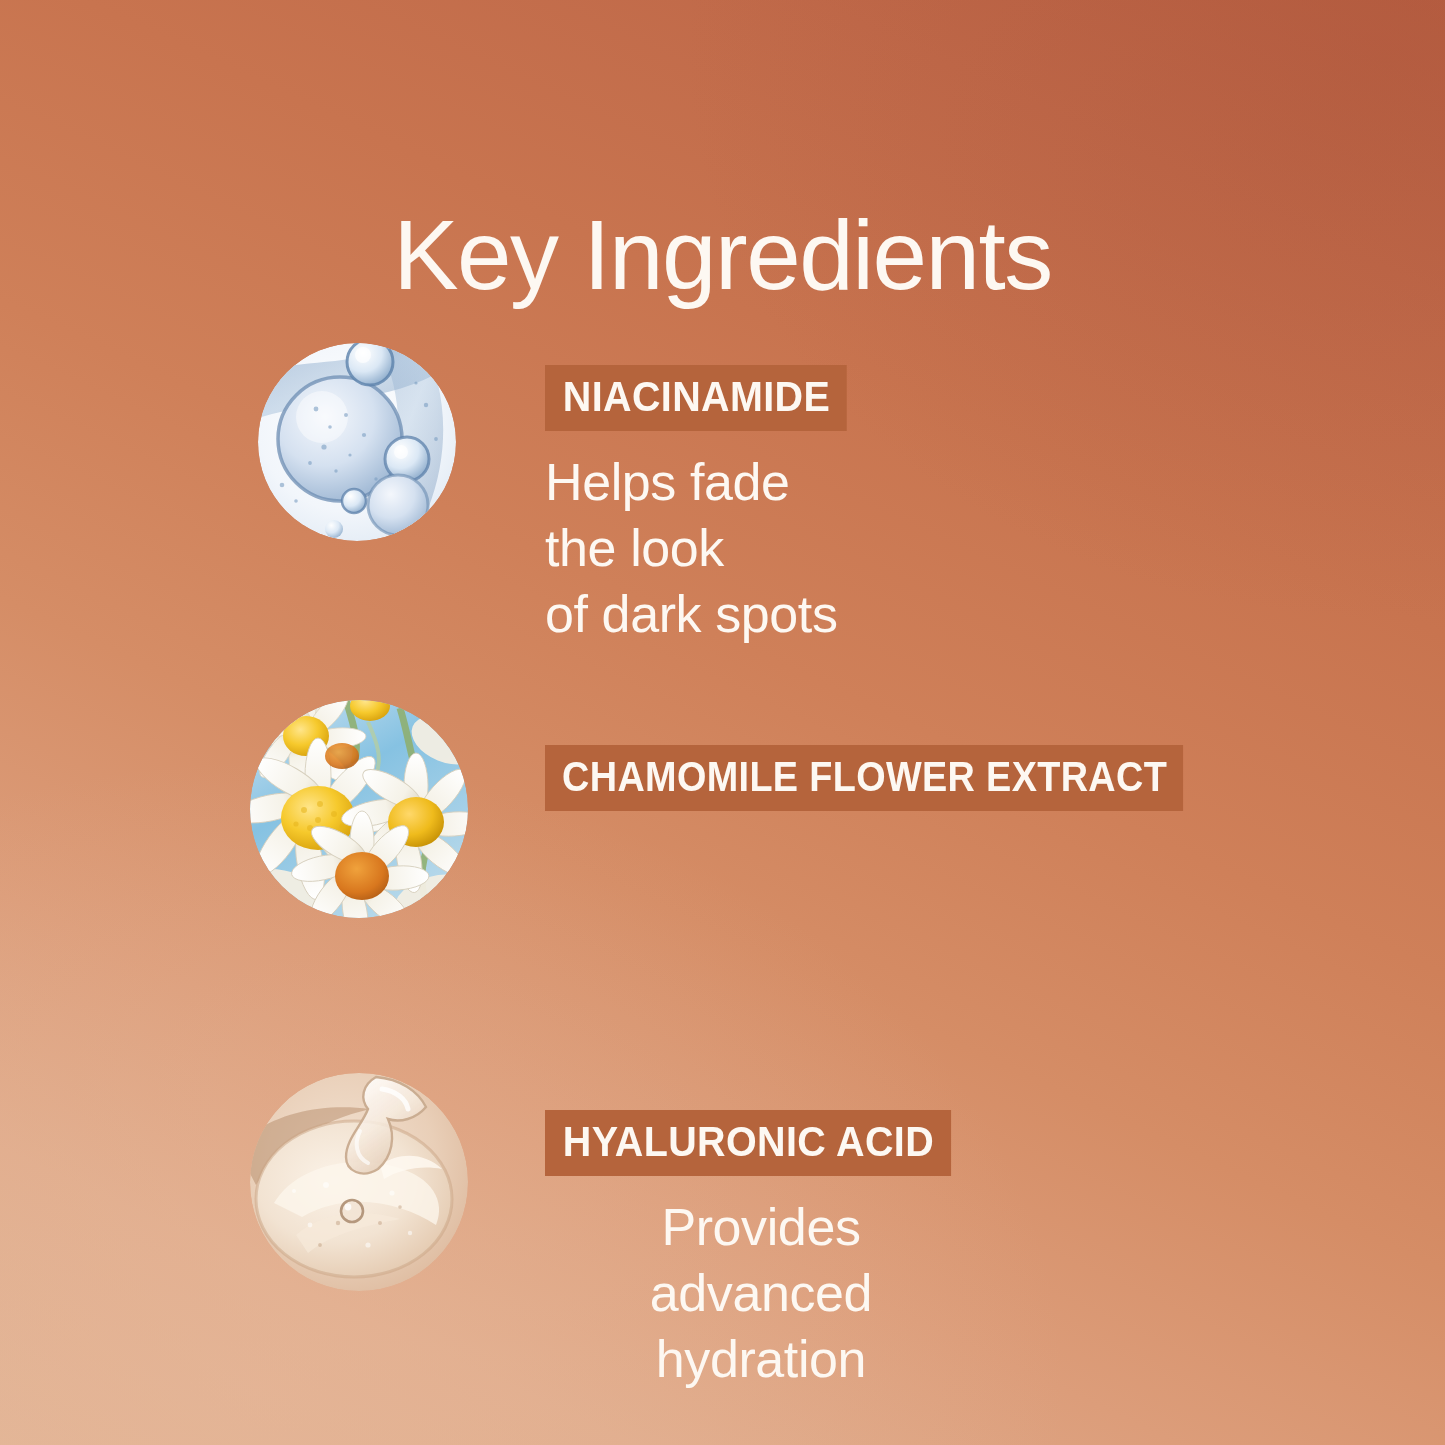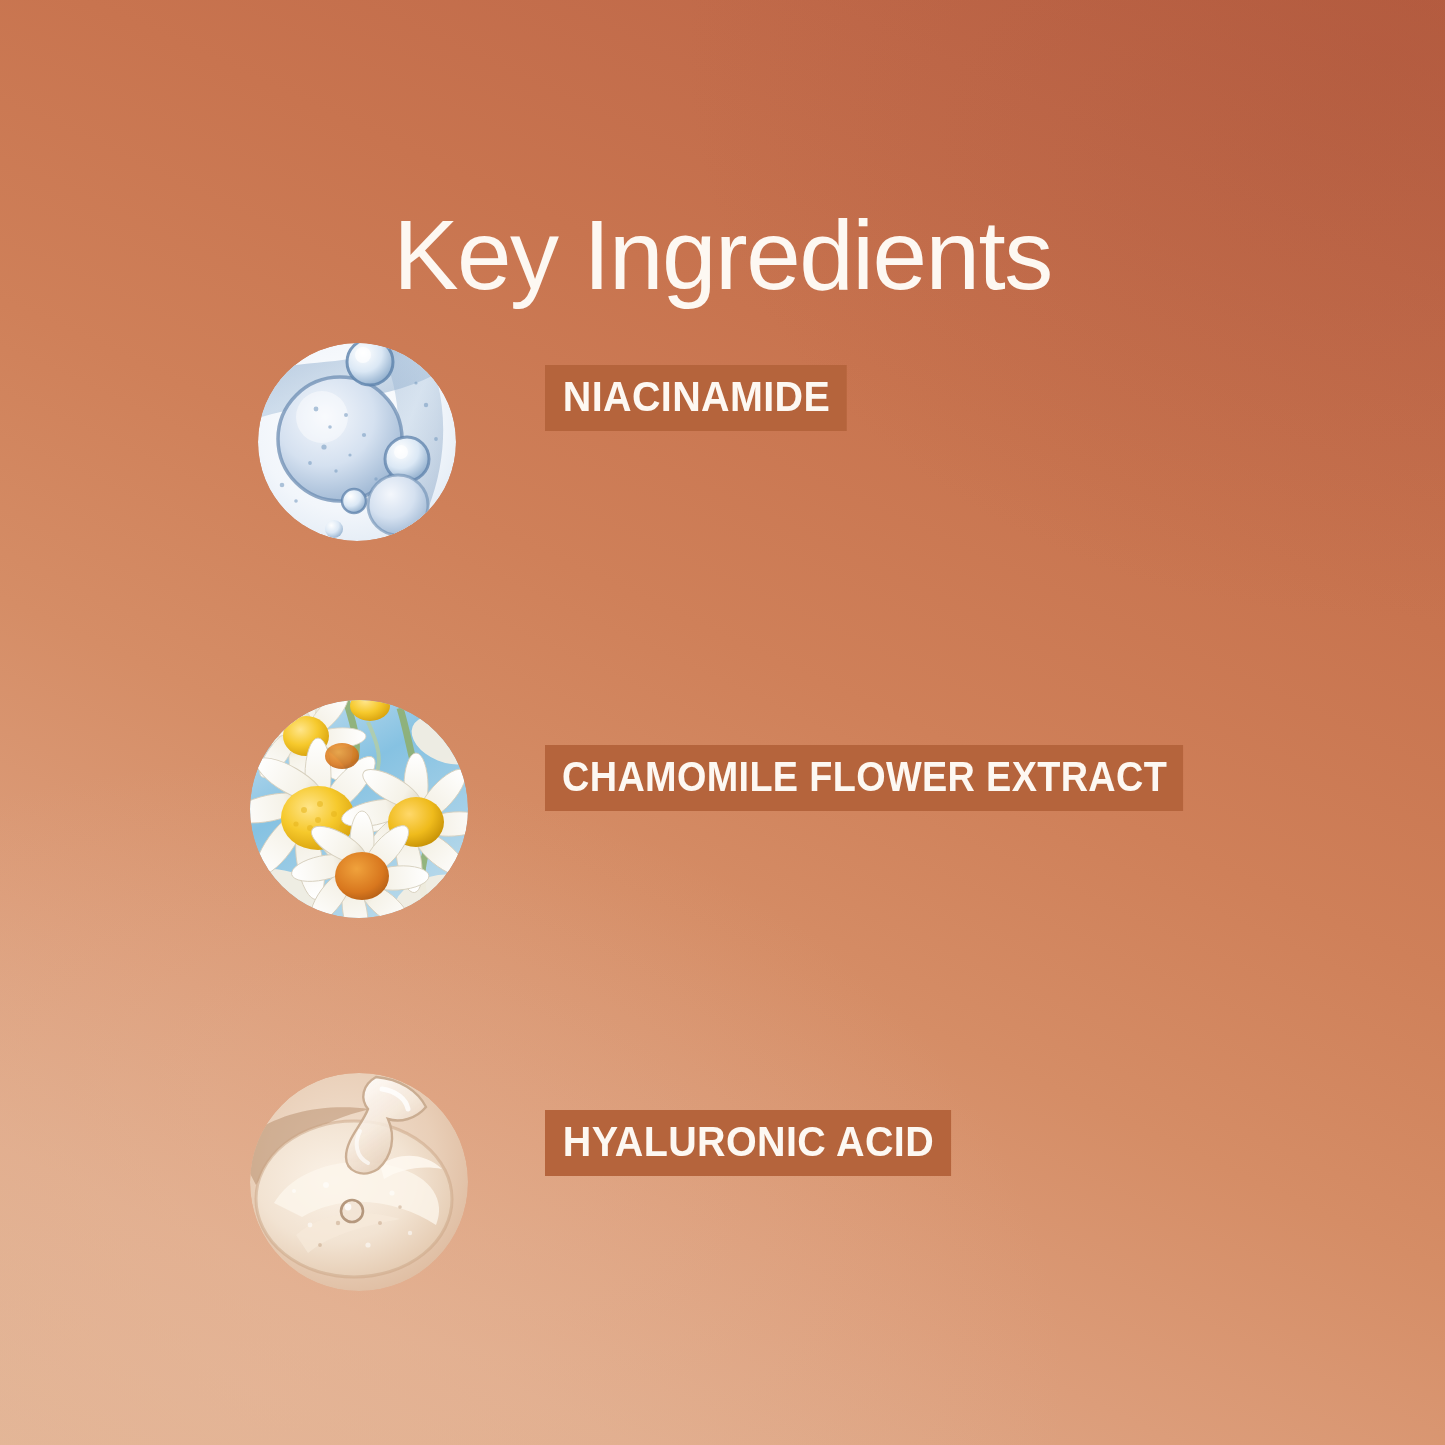--- a/index.html
+++ b/index.html
@@ -191,20 +191,22 @@
               <circle cx="38" cy="158" r="1.8"></circle>
             <circle cx="178" cy="96" r="1.9"></circle>
               <circle cx="118" cy="136" r="1.7"></circle>
           </g>
         </g>
       </svg>
     </div>
 
     <div class="text-block">
       <div class="pill">NIACINAMIDE</div>
+      <div class="desc">Helps fade the look
+of dark spots</div>
     </div>
   </div>
 
   <div class="ingredient-row row-2">
 
     <div class="swatch">
       <svg viewBox="0 0 218 218" xmlns="http://www.w3.org/2000/svg">
         <defs>
           <linearGradient id="sky" x1="0%" y1="0%" x2="60%" y2="100%">
             <stop offset="0%" stop-color="#cfe4f2"></stop>
@@ -397,16 +399,17 @@
               <circle cx="130" cy="150" r="2"></circle>
             <circle cx="70" cy="172" r="1.9"></circle>
               <circle cx="150" cy="134" r="1.8"></circle>
           </g>
         </g>
       </svg>
     </div>
 
     <div class="text-block">
       <div class="pill">HYALURONIC ACID</div>
+      <div class="desc">Provides advanced hydration</div>
     </div>
   </div>
 
 </div>
 
 </body></html>

